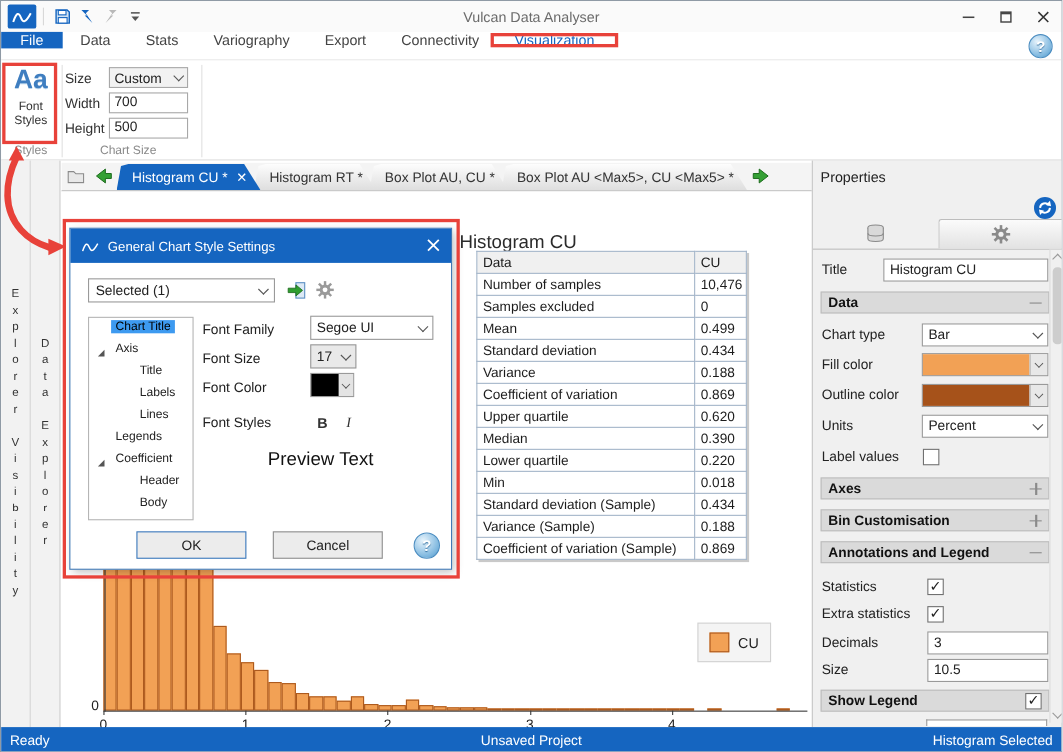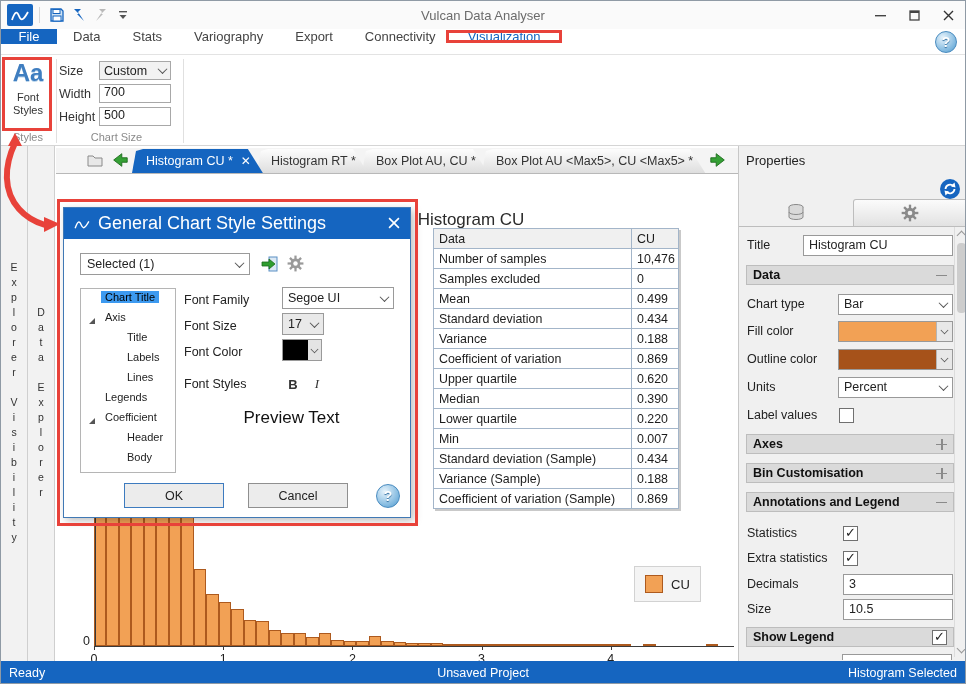--- a/index.html
+++ b/index.html
@@ -37,21 +37,21 @@
   .rib-input { width:72px; height:19px; border:1px solid #a8a8a8; background:#fff; font-size:12.5px; padding:0 4px; font-family:inherit; }
   .rib-select { width:72px; height:19px; border:1px solid #a8a8a8; background:#f2f2f2; font-size:12.5px; padding:0 4px; display:flex; align-items:center; justify-content:space-between; }
 
   .chev { width:7px; height:7px; border-right:1.6px solid #555; border-bottom:1.6px solid #555; transform:rotate(45deg) translate(-1px,-1px); flex:none; }
 
   
   #workspace { position:absolute; left:0; top:145px; width:737px; height:515px; background:#fff; }
   .side-tab { position:absolute; top:0; height:515px; width:27px; background:#f2f2f2; border-right:1px solid #cfcfcf; display:flex; align-items:center; justify-content:center; }
   .side-tab span { writing-mode:vertical-rl; text-orientation:upright; font-size:10.5px; color:#333; letter-spacing:3px; }
 
-  #doc-tabstrip { position:absolute; left:55px; top:2px; height:26px; width:682px; display:flex; align-items:flex-end; background:#f4f4f4; border-bottom:1px solid #b8b8b8;padding-left:26px; }
+  #doc-tabstrip { position:absolute; left:55px; top:2px; height:26px; width:682px; display:flex; align-items:flex-end; background:#f4f4f4; border-bottom:1px solid #b8b8b8; }
   .strip-icon { width:22px; height:22px; margin:0 1px 2px 2px; display:flex; align-items:center; justify-content:center; flex:none; }
   .doc-tab { height:24px; display:flex; align-items:center; padding:0 12px 0 14px; font-size:12.5px; color:#333; background:linear-gradient(#fdfdfd,#dedede); clip-path:polygon(0 100%, 4px 2px, 11px 0, calc(100% - 15px) 0, 100% 100%); margin-right:-6px; white-space:nowrap; }
   .doc-tab.active { background:#1565c0; color:#fff; z-index:2; }
   .tab-close { margin-left:8px; font-weight:bold; font-size:12px; }
 
   #chart-area { position:absolute; left:55px; top:28px; width:682px; height:487px; background:#fff; }
   #chart-title { position:absolute; left:200px; top:36px; width:430px; text-align:center; font-size:17px; color:#2b2b2b; }
   .bar { position:absolute; background:#f2a155; border:1px solid #ad5a1e; }
   #x-axis { position:absolute; background:#3a3a3a; height:1px; }
   #y-axis { position:absolute; background:#3a3a3a; width:1px; }
@@ -62,21 +62,21 @@
   #legend { position:absolute; background:#f4f4f4; border:1px solid #d2d2d2; display:flex; align-items:center; padding:0 10px; gap:8px; }
   #legend-swatch { width:18px; height:18px; background:#f2a155; border:1px solid #ad5a1e; }
 
   
   #stats-table { position:absolute; border-collapse:collapse; background:#fff; box-shadow:2px 2px 0 #c9c9c9; table-layout:fixed; }
   #stats-table td { border:1px solid #a3b5c9; font-size:12.4px; padding:1px 5px; height:20px; color:#1c1c1c; background:#fff; white-space:nowrap; overflow:hidden; }
   #stats-table tr.hdr td { background:#f0f0f0; }
 
   
   #dialog { position:absolute; left:62px; top:206px; width:348px; height:311px; background:#fff; border:1px solid #4079b5; box-shadow:3px 3px 8px rgba(0,0,0,.25); z-index:5; }
-  #dialog-titlebar { height:31px; background:#1565c0; color:#fff; display:flex; align-items:center; padding:0 10px; font-size:18px; gap:8px; }
+  #dialog-titlebar { height:31px; background:#1565c0; color:#fff; display:flex; align-items:center; padding:0 10px; font-size:12px; gap:8px; }
   #dialog-close { margin-left:auto; font-size:14px; }
   #dlg-selector { position:absolute; left:16px; top:45px; width:170px; height:22px; border:1px solid #9a9a9a; background:#fff; display:flex; align-items:center; justify-content:space-between; padding:0 6px; font-size:12.5px; }
   #dlg-tree { position:absolute; left:16px; top:80px; width:96px; height:185px; border:1px solid #b5b5b5; background:#fff; overflow:hidden; padding-top:2px; }
   .tree-row { height:20px; display:flex; align-items:flex-start; font-size:11px; color:#222; position:relative; }
   .tree-row .lbl { padding:0 4px; }
   .tree-row.sel .lbl { background:#3d9af0; color:#000; }
   .expander { width:0; height:0; border-left:6px solid transparent; border-bottom:6px solid #555; position:absolute; left:8px; top:7px; }
   .dlg-field-label { position:absolute; left:120px; font-size:12.5px; color:#222; }
   .dlg-select { position:absolute; border:1px solid #9a9a9a; background:#fff; display:flex; align-items:center; justify-content:space-between; padding:0 5px; font-size:12.5px; }
   #dlg-fontsize { background:#e9e9e9; }
@@ -373,21 +373,21 @@
           <tr>
             <td style="width: 198px;">Median</td>
             <td style="width: 47px;">0.390</td>
           </tr>
           <tr>
             <td style="width: 198px;">Lower quartile</td>
             <td style="width: 47px;">0.220</td>
           </tr>
           <tr>
             <td style="width: 198px;">Min</td>
-            <td style="width: 47px;">0.007</td>
+            <td style="width: 47px;">0.018</td>
           </tr>
           <tr>
             <td style="width: 198px;">Standard deviation (Sample)</td>
             <td style="width: 47px;">0.434</td>
           </tr>
           <tr>
             <td style="width: 198px;">Variance (Sample)</td>
             <td style="width: 47px;">0.188</td>
           </tr>
           <tr>

